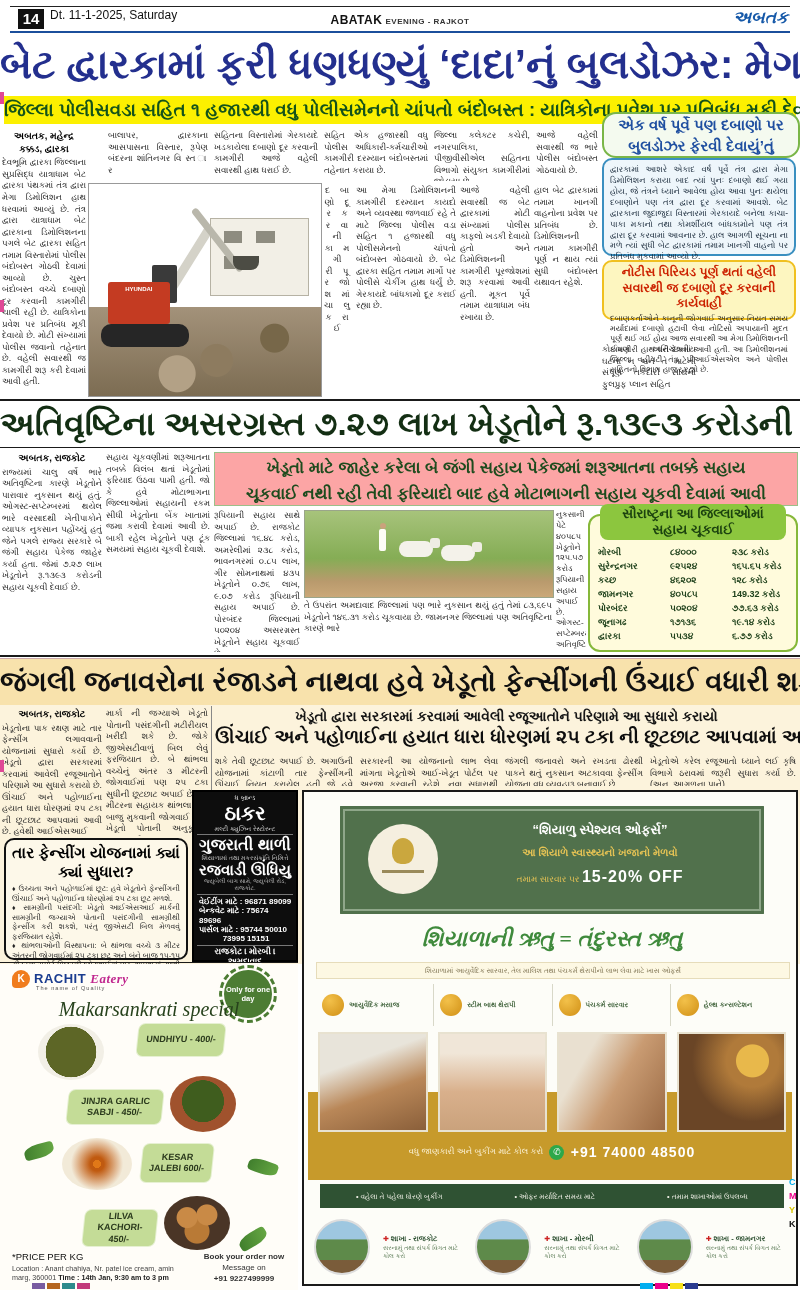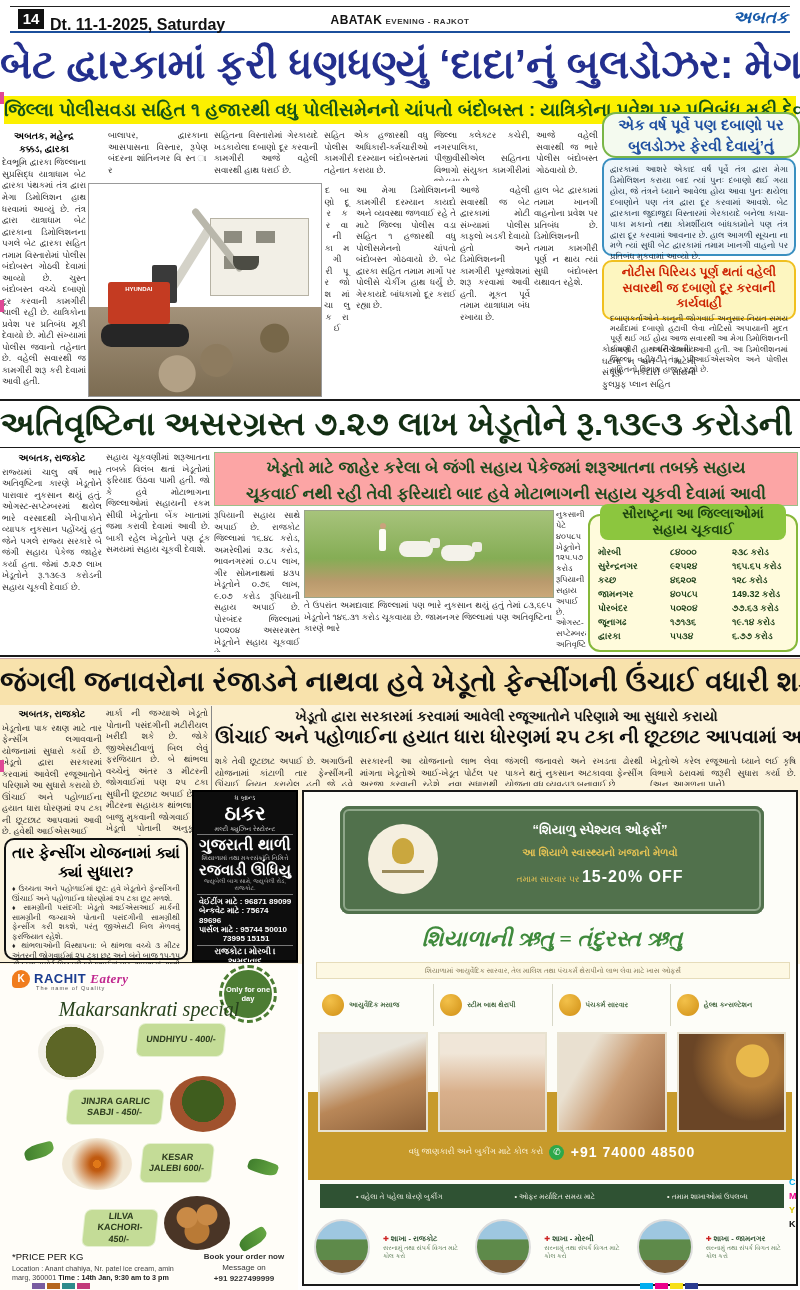--- a/index.html
+++ b/index.html
@@ -4,21 +4,21 @@
 <style>
   html,body{margin:0;padding:0;background:#e9e9e9;}
   .page{position:relative;width:800px;height:1290px;background:#ffffff;margin:0 auto;
         font-family:"Liberation Sans","DejaVu Sans",sans-serif;overflow:hidden;}
 
   
   .hdr-topline{position:absolute;left:10px;top:6px;width:780px;height:0;border-top:1.5px solid #222;}
   .hdr{position:absolute;left:10px;top:8px;width:780px;height:23px;border-bottom:2.5px solid #1b4f9c;}
   .pageno{position:absolute;left:8px;top:1px;width:26px;height:20px;background:#111;color:#fff;
           font-weight:bold;font-size:15px;text-align:center;line-height:20px;}
-  .hdr-date{position:absolute;left:40px;top:8px;font-size:16px;font-weight:bold;color:#111;}
+  .hdr-date{position:absolute;left:40px;top:0;font-size:12px;font-weight:normal;color:#111;}
   .masthead{position:absolute;left:0;top:5px;width:100%;text-align:center;font-size:11px;color:#111;}
   .masthead .b{font-weight:bold;font-size:12px;letter-spacing:.5px;}
   .masthead .r{font-size:8px;font-weight:bold;color:#333;letter-spacing:.5px;}
   .paperlogo{position:absolute;right:2px;top:0px;font-size:17px;font-weight:bold;font-style:italic;color:#1558a8;}
 
   
   .h1-main{position:absolute;left:0;top:34px;width:800px;text-align:center;font-size:40px;line-height:60px;
            font-weight:bold;color:#232f8e;white-space:nowrap;}
   .subband{position:absolute;left:4px;top:96px;width:792px;height:28px;background:#fcf000;
            color:#14521a;font-weight:bold;font-size:18.5px;text-align:center;line-height:28px;white-space:nowrap;}
@@ -101,21 +101,21 @@
   .tk-l2{font-size:6.3px;color:#ccc;}
   .tk-l3{font-size:15px;font-weight:bold;}
   .tk-addr{font-size:6px;color:#bbb;border-bottom:1px solid #777;padding-bottom:2px;margin-bottom:2px;}
   .tk-ph{font-size:8px;font-weight:bold;text-align:left;padding-left:2px;}
   .tk-cities{font-size:8.5px;font-weight:bold;border-top:1px solid #777;border-bottom:1px solid #777;margin-top:2px;padding:1px 0;}
   .tk-note{font-size:6.3px;color:#ccc;padding:1px 0;}
   .tk-warn{font-size:10.5px;font-weight:bold;border-top:1px solid #777;padding-top:1px;}
 
   
   .gad{position:absolute;left:302px;top:790px;width:496px;height:496px;background:#fdfdf8;border:2px solid #1a1a1a;box-sizing:border-box;}
-  .gad-head{position:absolute;left:36px;top:14px;width:424px;height:108px;background:#51714c;border-radius:9px;
+  .gad-head{position:absolute;left:36px;top:14px;width:424px;height:108px;background:#51714c;border-radius:1px;
             box-shadow:inset 0 0 0 3px #51714c, inset 0 0 0 5px #8fa78a;}
   .gad-logo{position:absolute;left:28px;top:18px;width:70px;height:70px;background:#f5efdf;border-radius:50%;}
   .gad-logo:before{content:"";position:absolute;left:24px;top:14px;width:22px;height:26px;background:#caa73e;border-radius:50% 50% 40% 40%;}
   .gad-logo:after{content:"";position:absolute;left:14px;top:46px;width:42px;height:3px;background:#9a8a5a;}
   .gad-h1{position:absolute;left:110px;top:16px;width:300px;text-align:center;color:#fff;font-weight:bold;font-size:13px;}
   .gad-h2{position:absolute;left:110px;top:40px;width:300px;text-align:center;color:#e4c254;font-weight:bold;font-size:10.5px;}
   .gad-h3{position:absolute;left:110px;top:62px;width:300px;text-align:center;color:#e4c254;font-size:9px;}
   .gad-h3 .off{color:#ffffff;font-weight:bold;font-size:16px;letter-spacing:1px;}
   .gad-title{position:absolute;left:0;top:134px;width:496px;text-align:center;color:#3f8a3c;font-weight:bold;font-style:italic;
              font-family:"Liberation Serif","DejaVu Serif",serif;font-size:22px;}

